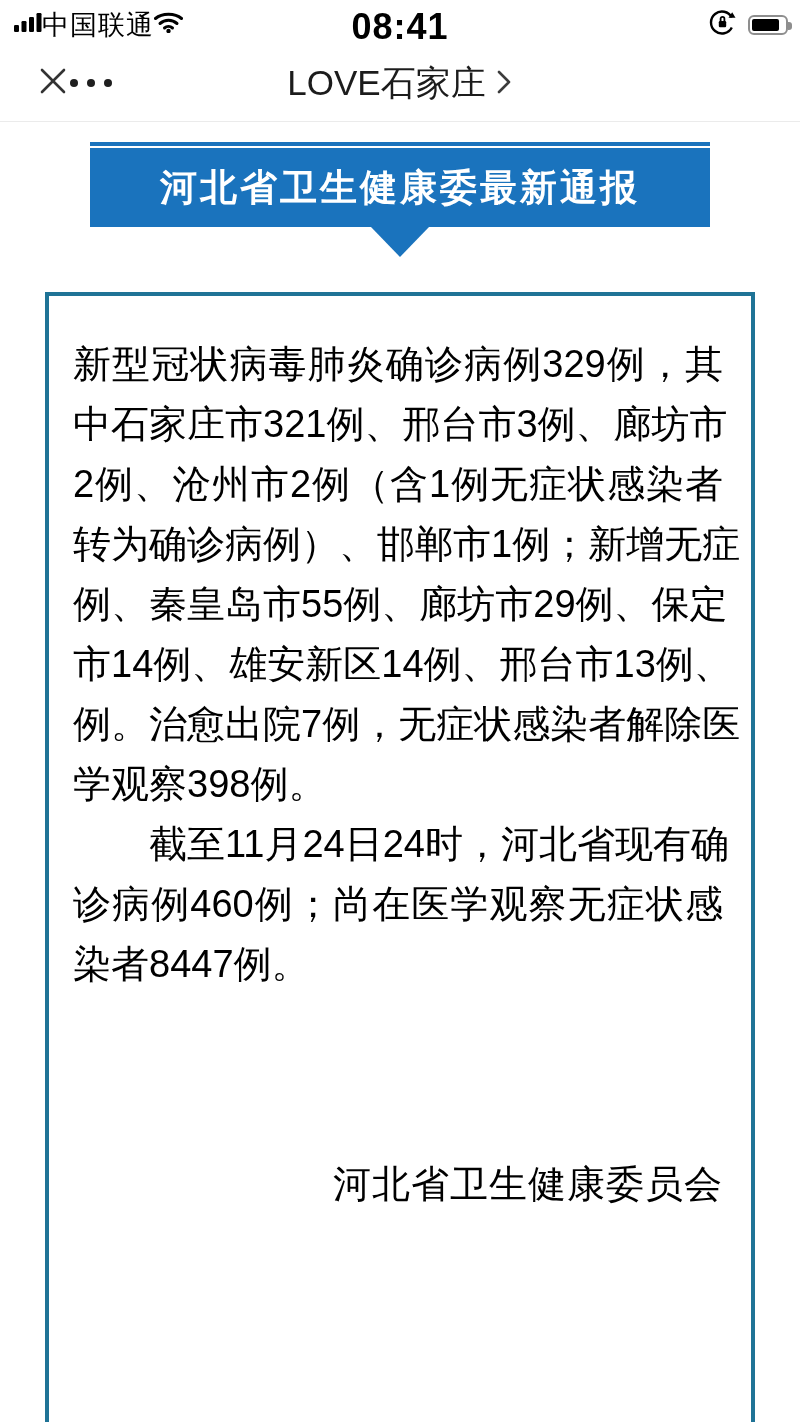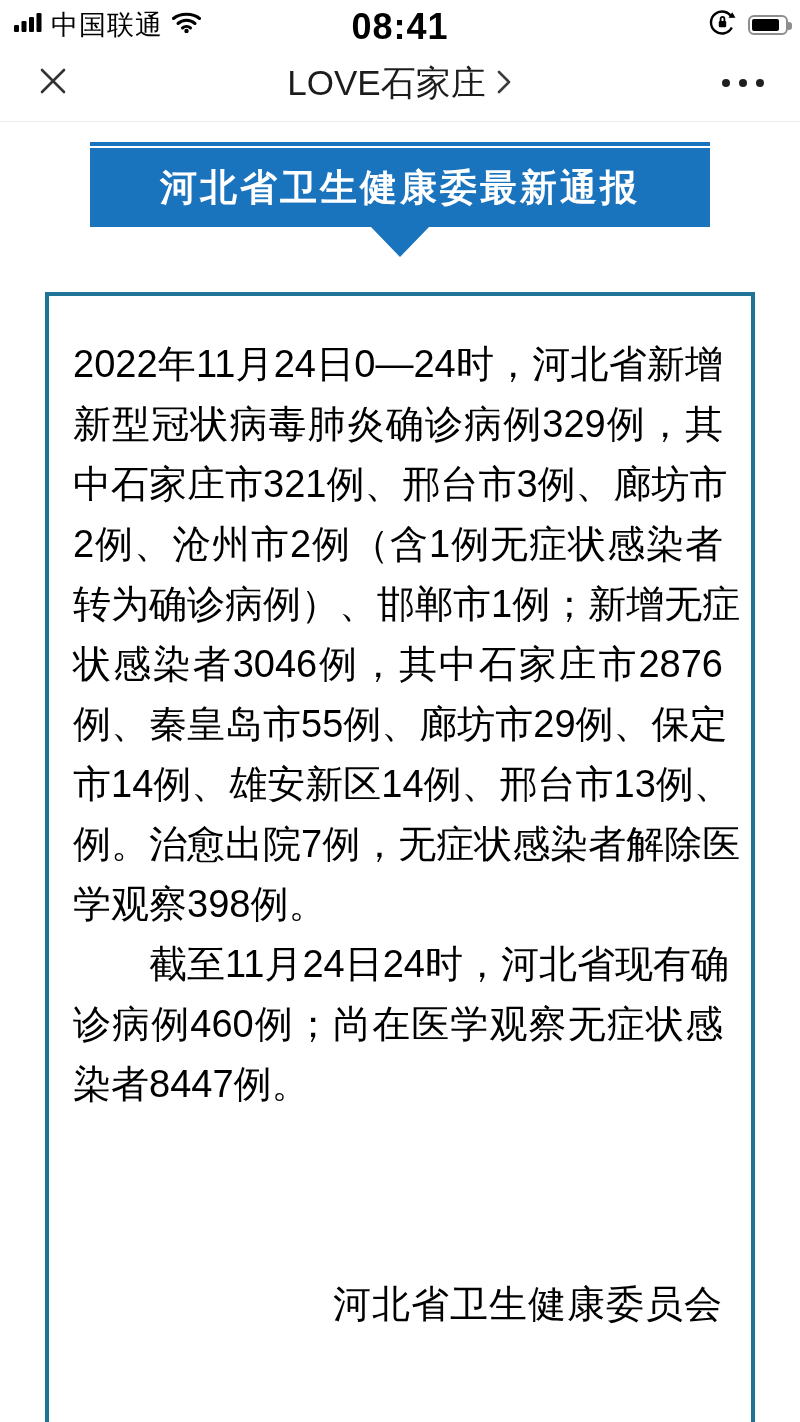--- a/index.html
+++ b/index.html
@@ -5,34 +5,34 @@
   * { margin: 0; padding: 0; box-sizing: border-box; }
   html, body { width: 800px; height: 1422px; overflow: hidden; background: #ffffff; }
   body { font-family: "Liberation Sans", "DejaVu Sans", sans-serif; color: #000; }
   .screen { position: relative; width: 800px; height: 1422px; background: #fff; }
 
   
   .status-bar {
     height: 45px; display: flex; align-items: center; justify-content: space-between;
     padding: 4px 12px 0 14px; position: relative;
   }
-  .sb-left { display: flex; align-items: center; gap: 9px; }
+  .sb-left { display: flex; align-items: center; }
   .sb-carrier { font-size: 27px; font-weight: 500; letter-spacing: 1px; }
   .sb-time {
     position: absolute; left: 0; right: 0; top: 6px; text-align: center;
     font-size: 36px; font-weight: 600; letter-spacing: 1px;
   }
   .sb-right { display: flex; align-items: center; gap: 12px; }
   .battery { position: relative; width: 40px; height: 20px; border: 2px solid #8e8e8e; border-radius: 6px; }
   .battery-fill { position: absolute; left: 2px; top: 2px; bottom: 2px; width: 27px; background: #000; border-radius: 2px; }
   .battery-tip { position: absolute; right: -6px; top: 5px; width: 4px; height: 8px; background: #8e8e8e; border-radius: 0 3px 3px 0; }
 
   
   .nav-bar {
-    height: 77px; display: flex; align-items: center; justify-content: space-between;
+    height: 77px; display: flex; align-items: center; 
     padding: 0 36px; border-bottom: 1px solid #ebebeb; position: relative; background: #fff;
   }
   .nav-title {
     position: absolute; left: 0; right: 0; top: 0; height: 77px;
     display: flex; align-items: center; justify-content: center; gap: 10px;
     font-size: 35px; font-weight: 500; color: #1c1c1c;
   }
   .nav-close, .nav-more { display: flex; align-items: center; z-index: 2; }
   .dots { display: flex; gap: 9px; }
   .dot { width: 8px; height: 8px; border-radius: 50%; background: #1f1f1f; }
@@ -141,26 +141,24 @@
   <div class="content">
 
     <div class="banner-wrap">
       <div class="banner-topline"></div>
       <div class="banner-rect">河北省卫生健康委最新通报</div>
       <div class="banner-triangle"></div>
     </div>
 
     <div class="text-box">
       <div id="report-paragraphs">
-          <div class="body-line">2022年11月24日0—24时，河北省新增</div>
           <div class="body-line">新型冠状病毒肺炎确诊病例329例，其</div>
           <div class="body-line">中石家庄市321例、邢台市3例、廊坊市</div>
           <div class="body-line">2例、沧州市2例（含1例无症状感染者</div>
           <div class="body-line">转为确诊病例）、邯郸市1例；新增无症</div>
-          <div class="body-line">状感染者3046例，其中石家庄市2876</div>
           <div class="body-line">例、秦皇岛市55例、廊坊市29例、保定</div>
           <div class="body-line">市14例、雄安新区14例、邢台市13例、</div>
           <div class="body-line">例。治愈出院7例，无症状感染者解除医</div>
           <div class="body-line para-end">学观察398例。</div>
           <div class="body-line first-indent">截至11月24日24时，河北省现有确</div>
           <div class="body-line">诊病例460例；尚在医学观察无症状感</div>
           <div class="body-line para-end">染者8447例。</div>
         </div>
       <div class="signature">河北省卫生健康委员会</div>
     </div>

